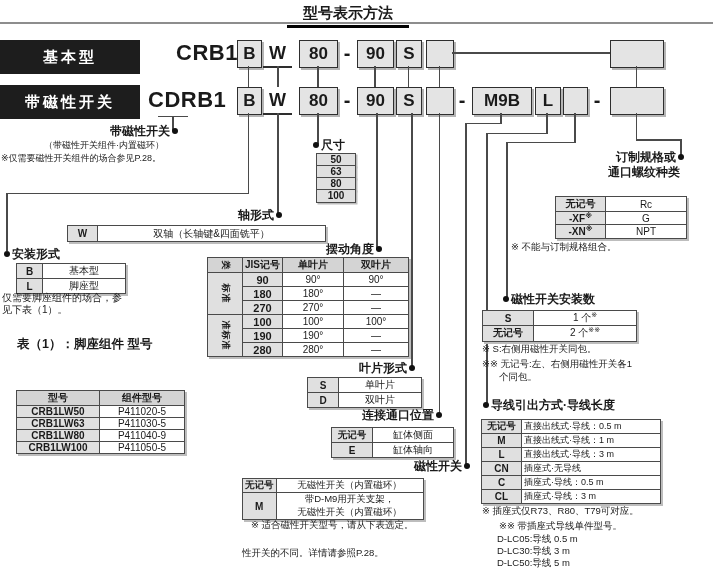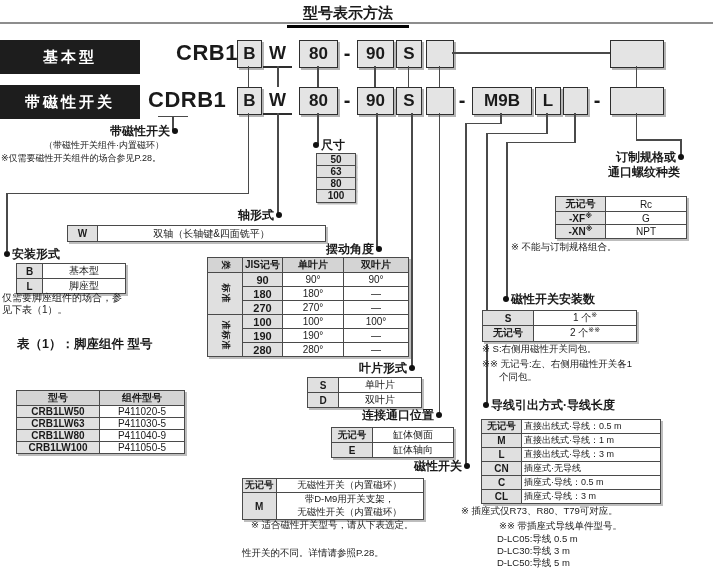--- a/index.html
+++ b/index.html
@@ -265,21 +265,21 @@
     <tr>
           <td class="k" style="height:11px;">C</td>
           <td style="text-align:left;font-size:9px;">插座式·导线：0.5 m</td>
         </tr>
     <tr>
           <td class="k" style="height:11px;">CL</td>
           <td style="text-align:left;font-size:9px;">插座式·导线：3 m</td>
         </tr>
   </tbody>
     </table>
-  <div class="note" style="left:461px;top:505px;text-align:right;">※ 插座式仅R73、R80、T79可对应。</div>
+  <div class="note" style="left:482px;top:505px;text-align:right;">※ 插座式仅R73、R80、T79可对应。</div>
   <div class="note" style="left:482px;top:520px;margin-left:17px;">※※ 带插座式导线单件型号。</div>
   <div class="note" style="left:497px;top:533px;">D-LC05:导线 0.5 m</div>
   <div class="note" style="left:497px;top:545px;">D-LC30:导线 3 m</div>
   <div class="note" style="left:497px;top:557px;">D-LC50:导线 5 m</div>
 
   <div class="ln" style="left:574px;top:113px;width:1.5px;height:30px;"></div>
   <div class="ln" style="left:506px;top:141.5px;width:69.5px;height:1.5px;"></div>
   <div class="ln" style="left:506px;top:141.5px;width:1.5px;height:157px;"></div>
   <div class="lbl" style="left:501px;top:291px;"><span class="dot"></span><span>磁性开关安装数</span></div>
   <table class="t" style="left:482px;top:310px;">

